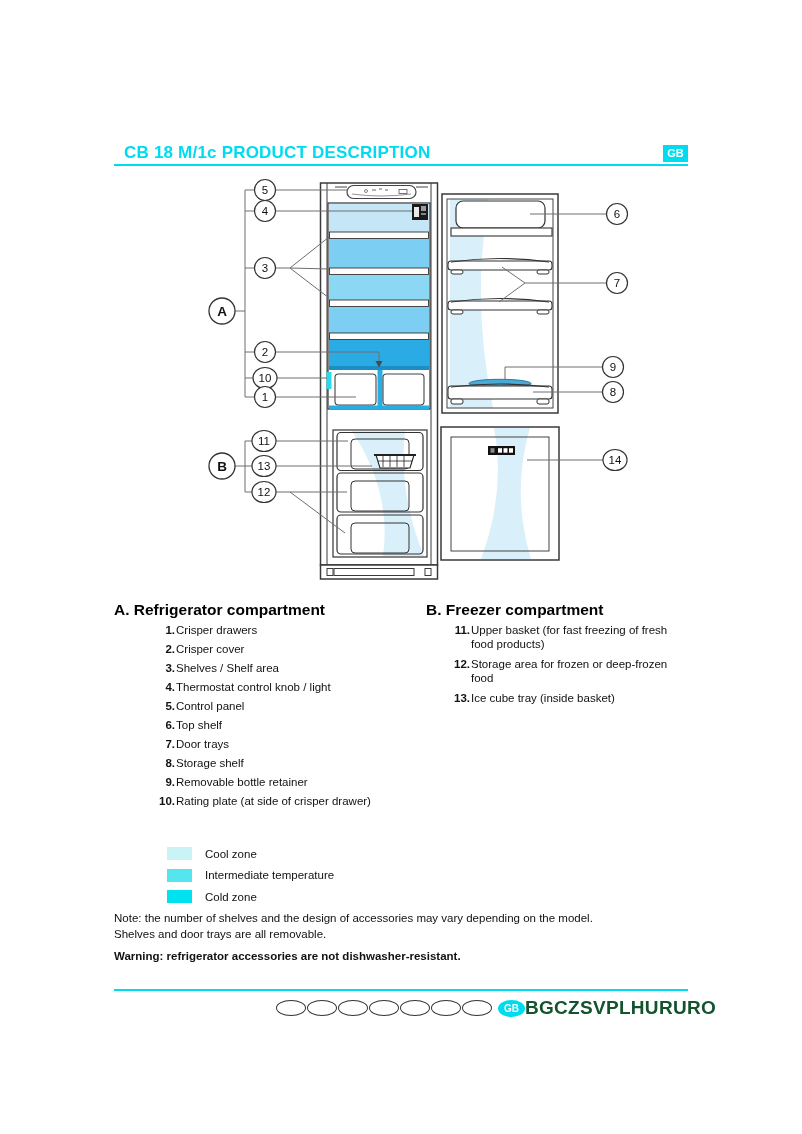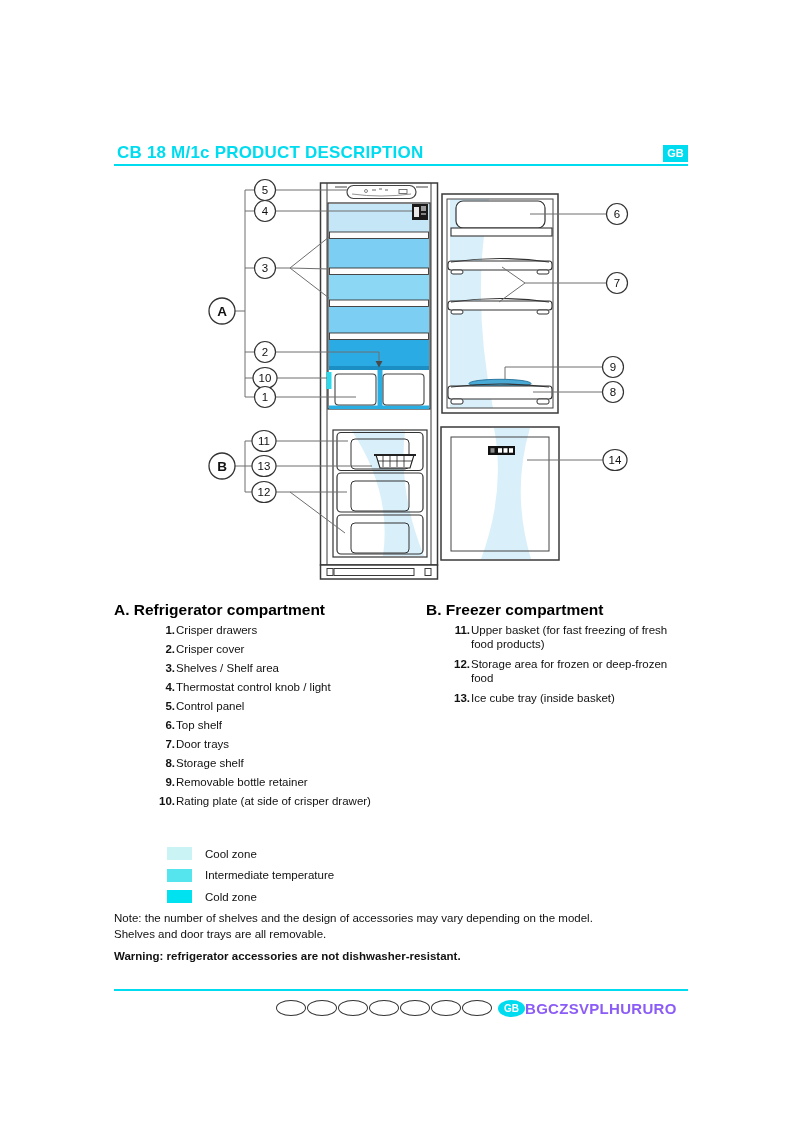--- a/index.html
+++ b/index.html
@@ -1,21 +1,21 @@
 <!DOCTYPE html>
 <html><head>
 <meta charset="utf-8">
 <style>
   * { margin:0; padding:0; box-sizing:border-box; }
   html,body { background:#fff; }
   body { font-family:"Liberation Sans", sans-serif; color:#111; }
   #page { position:relative; width:802px; height:1134px; background:#ffffff; overflow:hidden; }
 
   
-  .page-title { position:absolute; left:117px; top:143px; font-size:17px; font-weight:bold; color:#00dcef; letter-spacing:.2px; }
+  .page-title { position:absolute; left:124px; top:143px; font-size:17px; font-weight:bold; color:#00dcef; letter-spacing:.2px; }
   .title-rule { position:absolute; left:114px; top:164px; width:574px; height:2px; background:#00dcef; }
   .gb-badge { position:absolute; left:663px; top:145px; width:25px; height:17px; background:#00dcef; color:#fff;
               font-size:11px; font-weight:bold; text-align:center; line-height:17px; }
 
   
   #diagram { position:absolute; left:200px; top:170px; }
   .callout-num { font-size:11.5px; fill:#111; }
   .callout-letter { font-size:13.5px; fill:#111; font-weight:bold; }
 
   
@@ -42,21 +42,21 @@
   #note-block { position:absolute; left:114px; top:910px; width:580px; font-size:11.5px; line-height:16px; }
   #note-block b { font-weight:normal; }
   #warning-line { position:absolute; left:114px; top:950px; width:580px; font-size:11.5px; font-weight:bold; }
 
   
   .footer-rule { position:absolute; left:114px; top:989px; width:574px; height:2px; background:#00dcef; }
   #lang-row { position:absolute; left:276px; top:999px; height:18px; display:flex; align-items:center; }
   .lang-ellipse { width:30px; height:16px; border:1.5px solid #333; border-radius:50%; margin-right:1px; background:#fff; }
   .lang-gb { width:27px; height:17px; border-radius:50%; background:#00dcef; color:#fff; font-size:10px; font-weight:bold;
              display:flex; align-items:center; justify-content:center; margin-left:5px; }
-  .lang-codes { font-size:15px; font-weight:bold; letter-spacing:.3px; color:#8b5cf6; }
+  .lang-codes { font-size:19px; font-weight:bold; letter-spacing:.3px; color:#14532d; }
 </style>
 </head>
 <body>
 
 <div id="page">
 
   <div class="page-title">CB 18 M/1c PRODUCT DESCRIPTION</div>
   <div class="title-rule"></div>
   <div class="gb-badge">GB</div>
 

